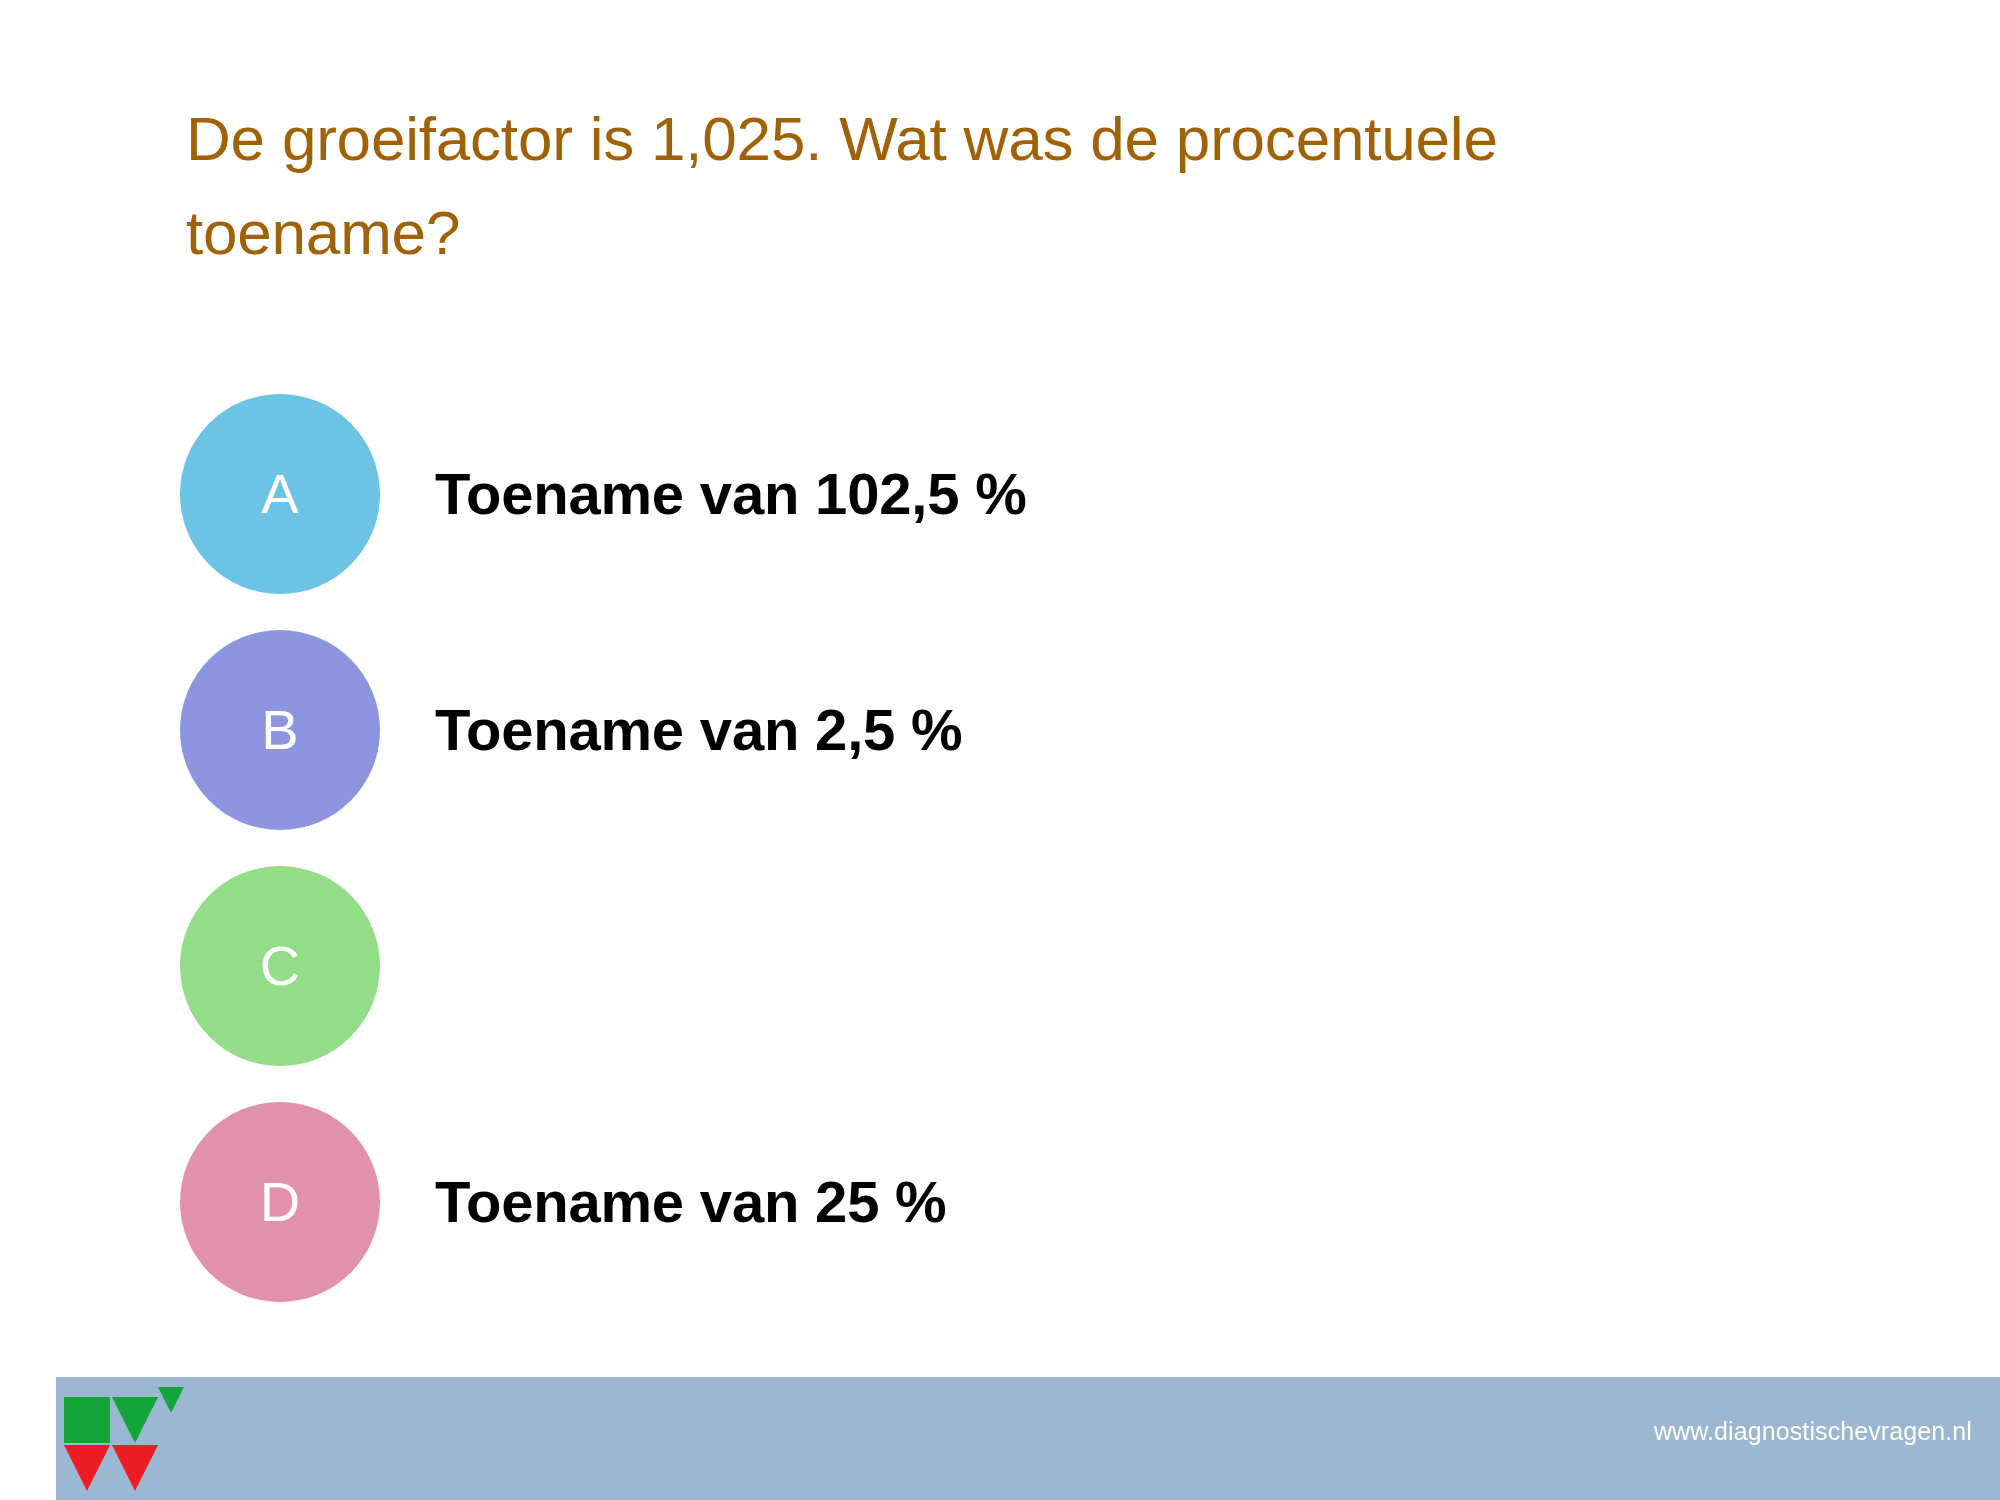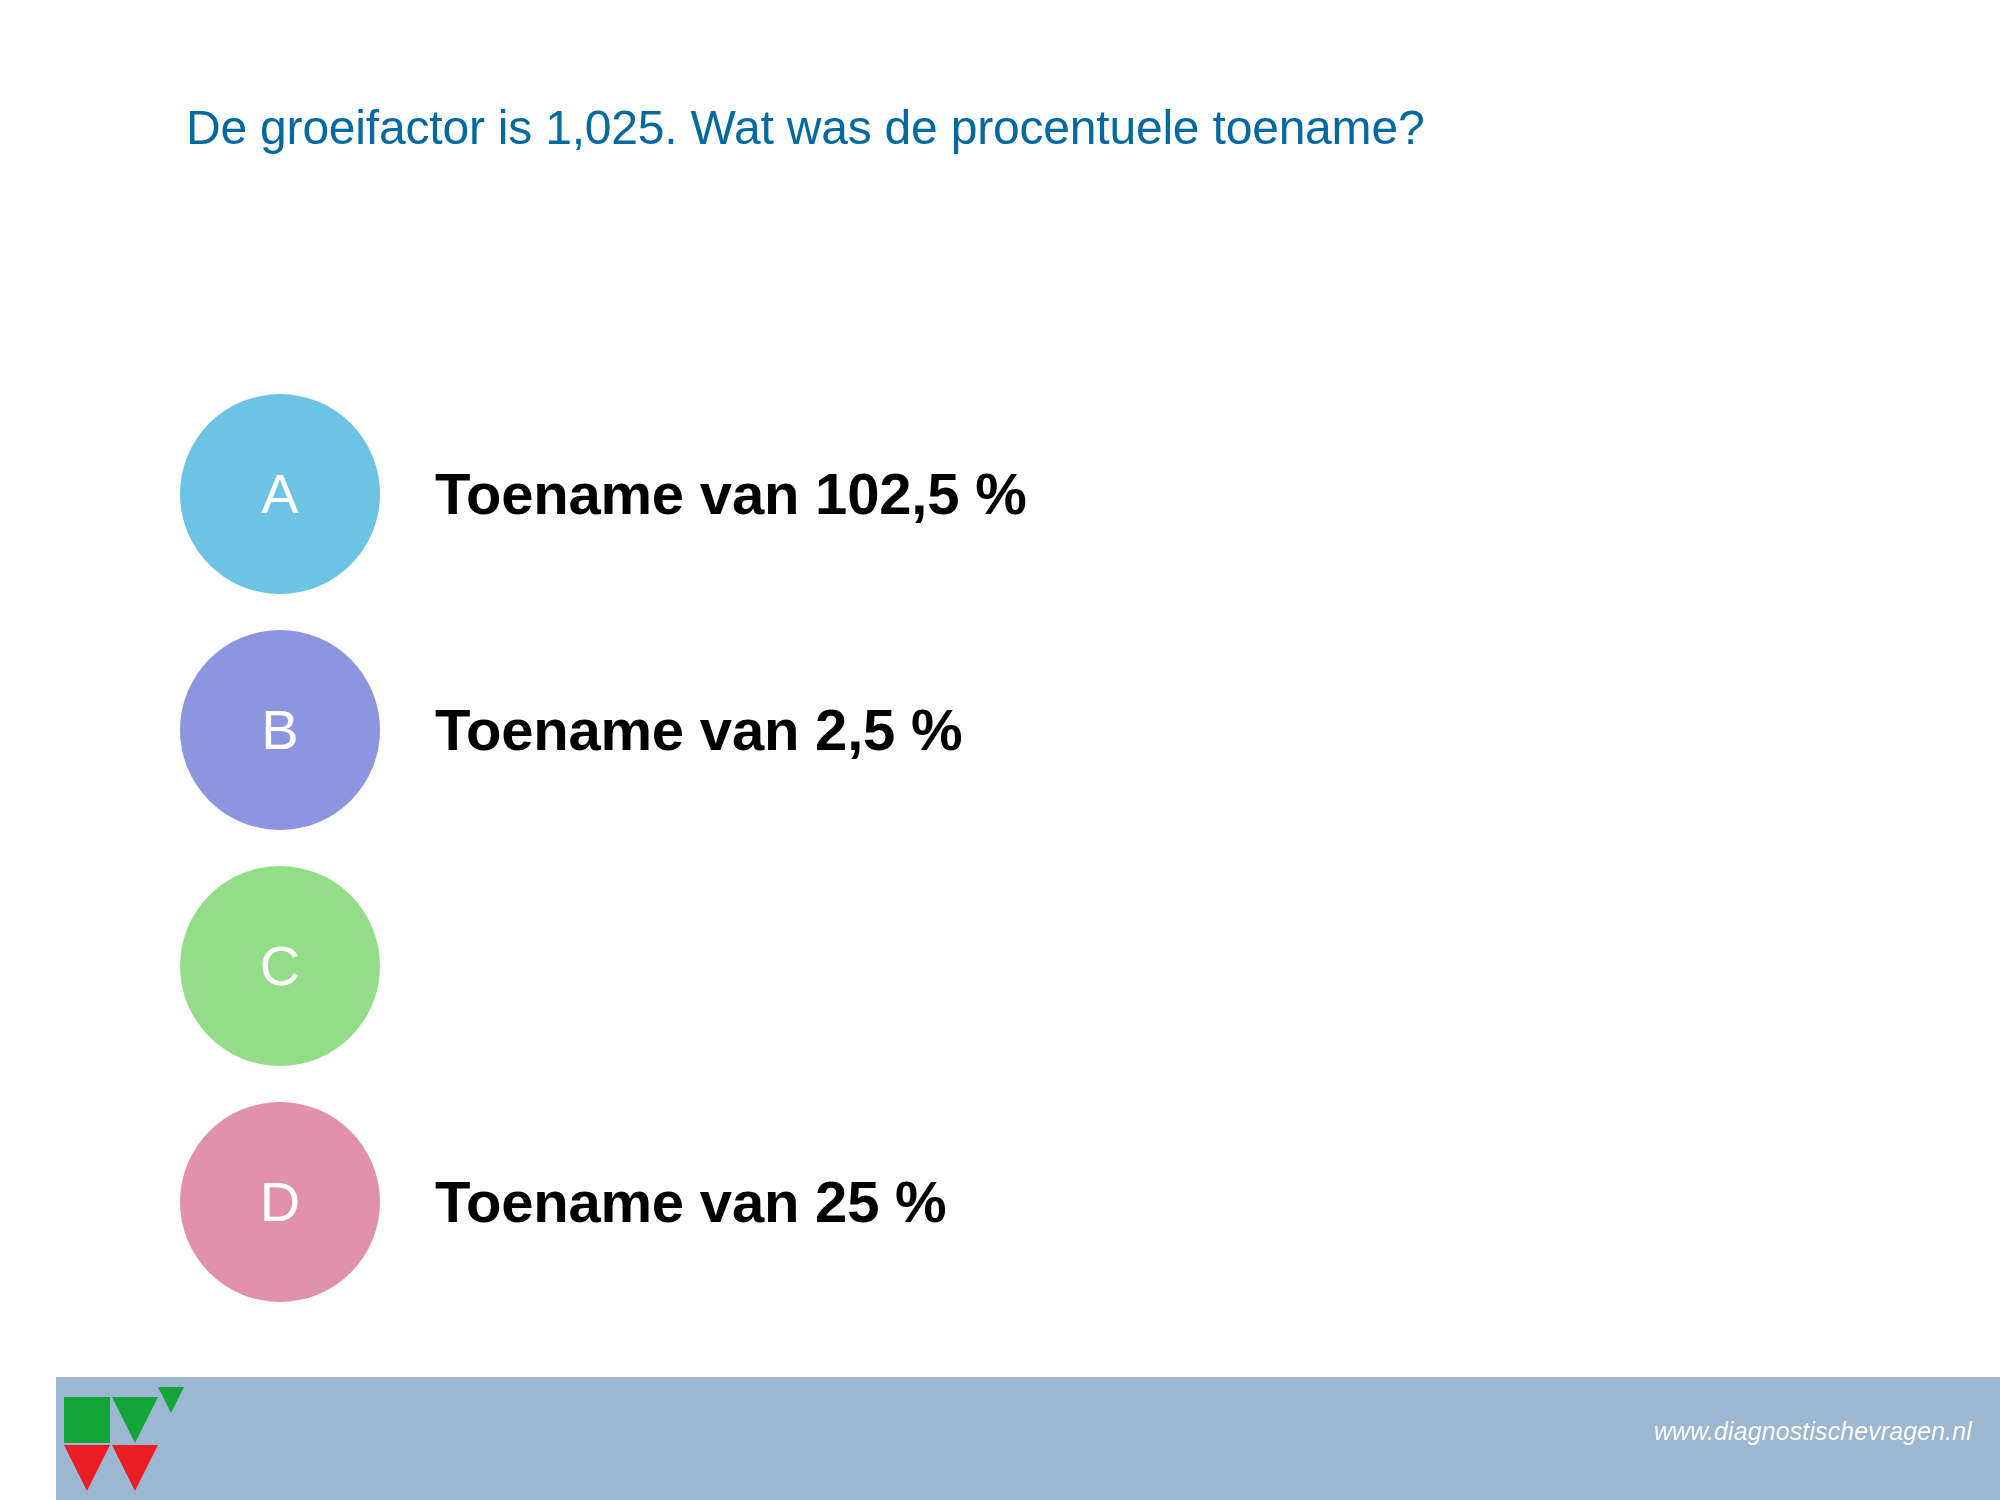--- a/index.html
+++ b/index.html
@@ -22,23 +22,23 @@
     height: 1500px;
     background: #ffffff;
   }
 
   
   #title {
     position: absolute;
     left: 186px;
     top: 92px;
     width: 1420px;
-    font-size: 48px;
+    font-size: 62px;
     line-height: 1.52;
-    color: #0369a1;
+    color: #a16207;
     font-weight: 400;
     letter-spacing: -0.2px;
   }
 
   
   .option-row {
     position: absolute;
     left: 180px;
     width: 1700px;
     height: 200px;
@@ -76,21 +76,20 @@
   }
 
   
   #footer {
     position: absolute;
     left: 56px;
     top: 1377px;
     width: 1944px;
     height: 123px;
     background: #9cb7d1;
-    font-style: italic;
   }
 
   #footer-logo {
     position: absolute;
     left: 6px;
     top: 10px;
     width: 122px;
     height: 104px;
   }
 

